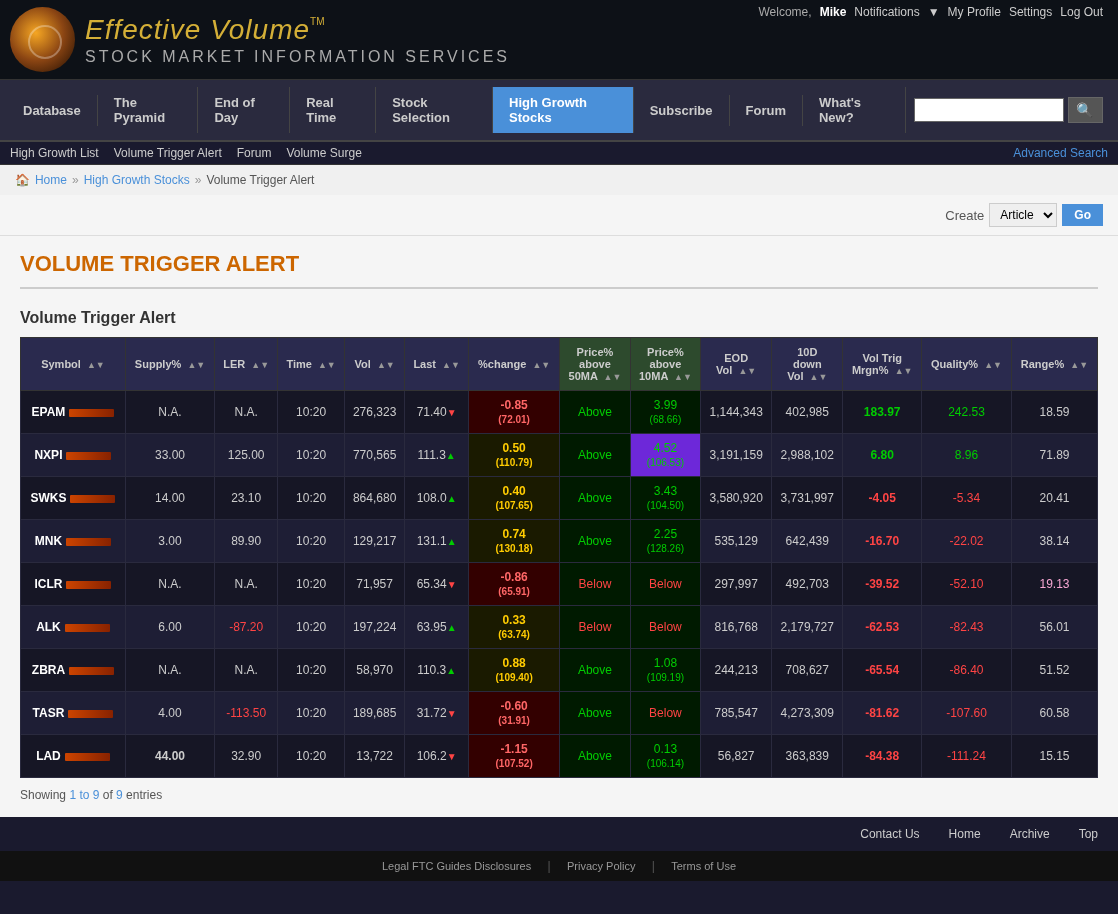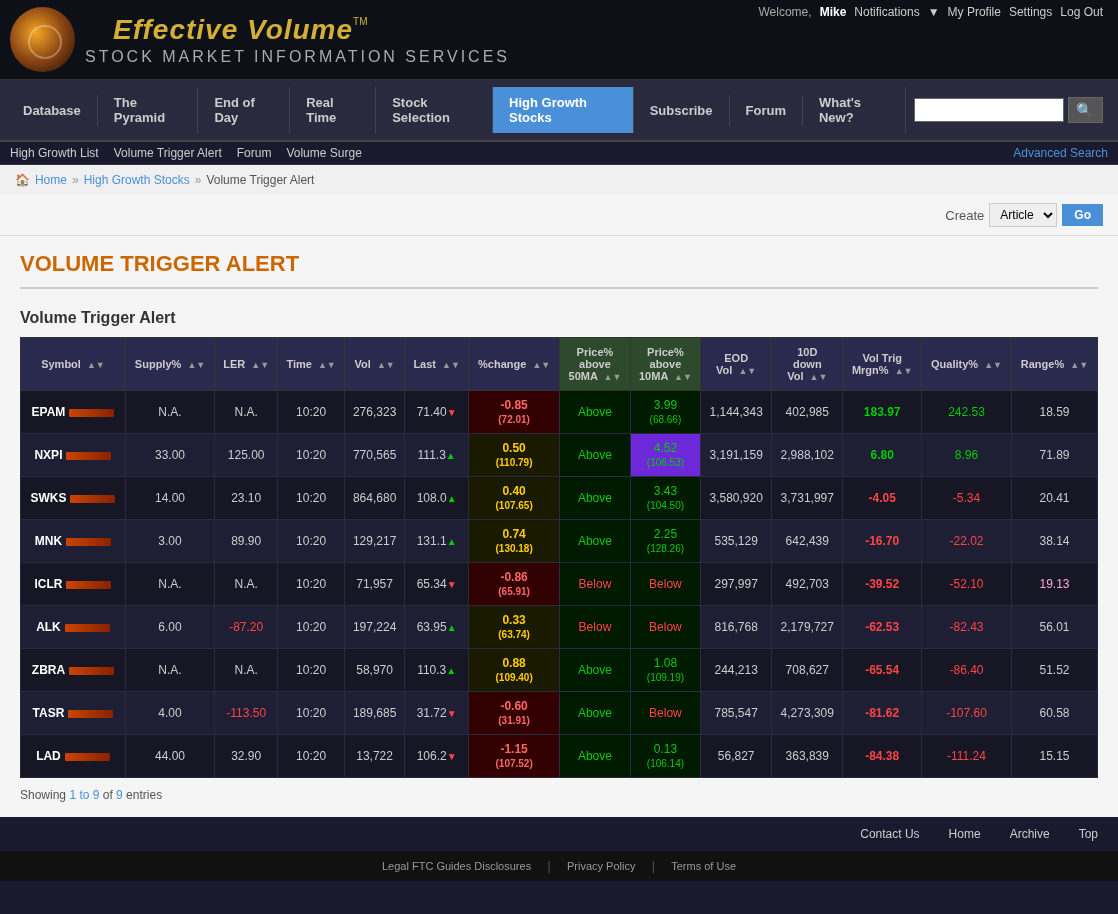--- a/index.html
+++ b/index.html
@@ -4,21 +4,21 @@
   <style>
     * { margin: 0; padding: 0; box-sizing: border-box; }
     body { font-family: Arial, sans-serif; font-size: 12px; background: #1a1a2e; color: #ccc; min-width: 1118px; }
 
     
     #header { background: #0d1117; padding: 0; display: flex; align-items: center; justify-content: space-between; height: 80px; border-bottom: 1px solid #333; }
     #logo-area { display: flex; align-items: center; padding-left: 10px; }
     #logo-circle { width: 65px; height: 65px; border-radius: 50%; background: radial-gradient(circle at 40% 40%, #f5a623, #8b4513, #1a0a00); margin-right: 10px; position: relative; overflow: hidden; }
     #logo-circle::after { content: ''; position: absolute; top: 50%; left: 50%; width: 30px; height: 30px; margin: -15px -15px; border: 2px solid rgba(255,255,255,0.3); border-radius: 50%; }
     #logo-text { display: flex; flex-direction: column; }
-    #logo-main { font-size: 28px; color: #d4af37; font-style: italic; font-weight: bold; letter-spacing: 1px; margin-left: 28px; }
+    #logo-main { font-size: 28px; color: #d4af37; font-style: italic; font-weight: normal; letter-spacing: 1px; }
     #logo-sub { font-size: 16px; color: #aaa; letter-spacing: 3px; text-transform: uppercase; margin-top: 2px; }
     #user-nav { color: #ccc; font-size: 12px; padding-right: 15px; display: flex; align-items: center; gap: 8px; align-self: flex-start; padding-top: 5px; }
     #user-nav span { color: #aaa; }
     #user-nav a { color: #ccc; text-decoration: none; }
 
     
     #main-nav { background: #2a2a3e; display: flex; align-items: center; border-bottom: 2px solid #444; padding: 7px; }
     #main-nav a { color: #ccc; text-decoration: none; padding: 8px 16px; font-size: 13px; font-weight: bold; border-right: 1px solid #444; display: block; }
     #main-nav a.active { background: #4a90d9; color: #fff; }
     #nav-search { margin-left: auto; display: flex; align-items: center; padding: 4px 8px; gap: 4px; }
@@ -286,21 +286,21 @@
             <td style="background: rgb(0, 26, 0);"><span style="color:#00cc00;">Above</span></td>
             <td style="background: rgb(0, 26, 0);"><span style="color:#ff4444;">Below</span></td>
             <td>785,547</td>
             <td>4,273,309</td>
             <td><span style="color:#ff4444;font-weight:bold;">-81.62</span></td>
             <td><span style="color:#ff4444;">-107.60</span></td>
             <td style="color: rgb(204, 204, 204);">60.58</td>
           </tr>
           <tr>
             <td><strong style="color:#fff;">LAD</strong><span style="display:inline-block;width:45px;height:8px;background:linear-gradient(to right,#cc4400,#882200);vertical-align:middle;margin-left:4px;border-radius:1px;"></span></td>
-            <td style="color: rgb(204, 204, 204);">44.00</td>
+            <td style="color: rgb(204, 204, 204); font-weight: bold;">44.00</td>
             <td style="color: rgb(204, 204, 204);">32.90</td>
             <td>10:20</td>
             <td>13,722</td>
             <td>106.2<span style="color:#ff4444;font-size:10px;">▼</span></td>
             <td style="background: rgb(51, 0, 0);"><span style="color:#ff6666;font-weight:bold;">-1.15<br><span style="font-size:10px;">(107.52)</span></span></td>
             <td style="background: rgb(0, 26, 0);"><span style="color:#00cc00;">Above</span></td>
             <td style="background: rgb(0, 26, 0);"><span style="color:#00cc00;">0.13<br><span style="font-size:10px;">(106.14)</span></span></td>
             <td>56,827</td>
             <td>363,839</td>
             <td><span style="color:#ff4444;font-weight:bold;">-84.38</span></td>

